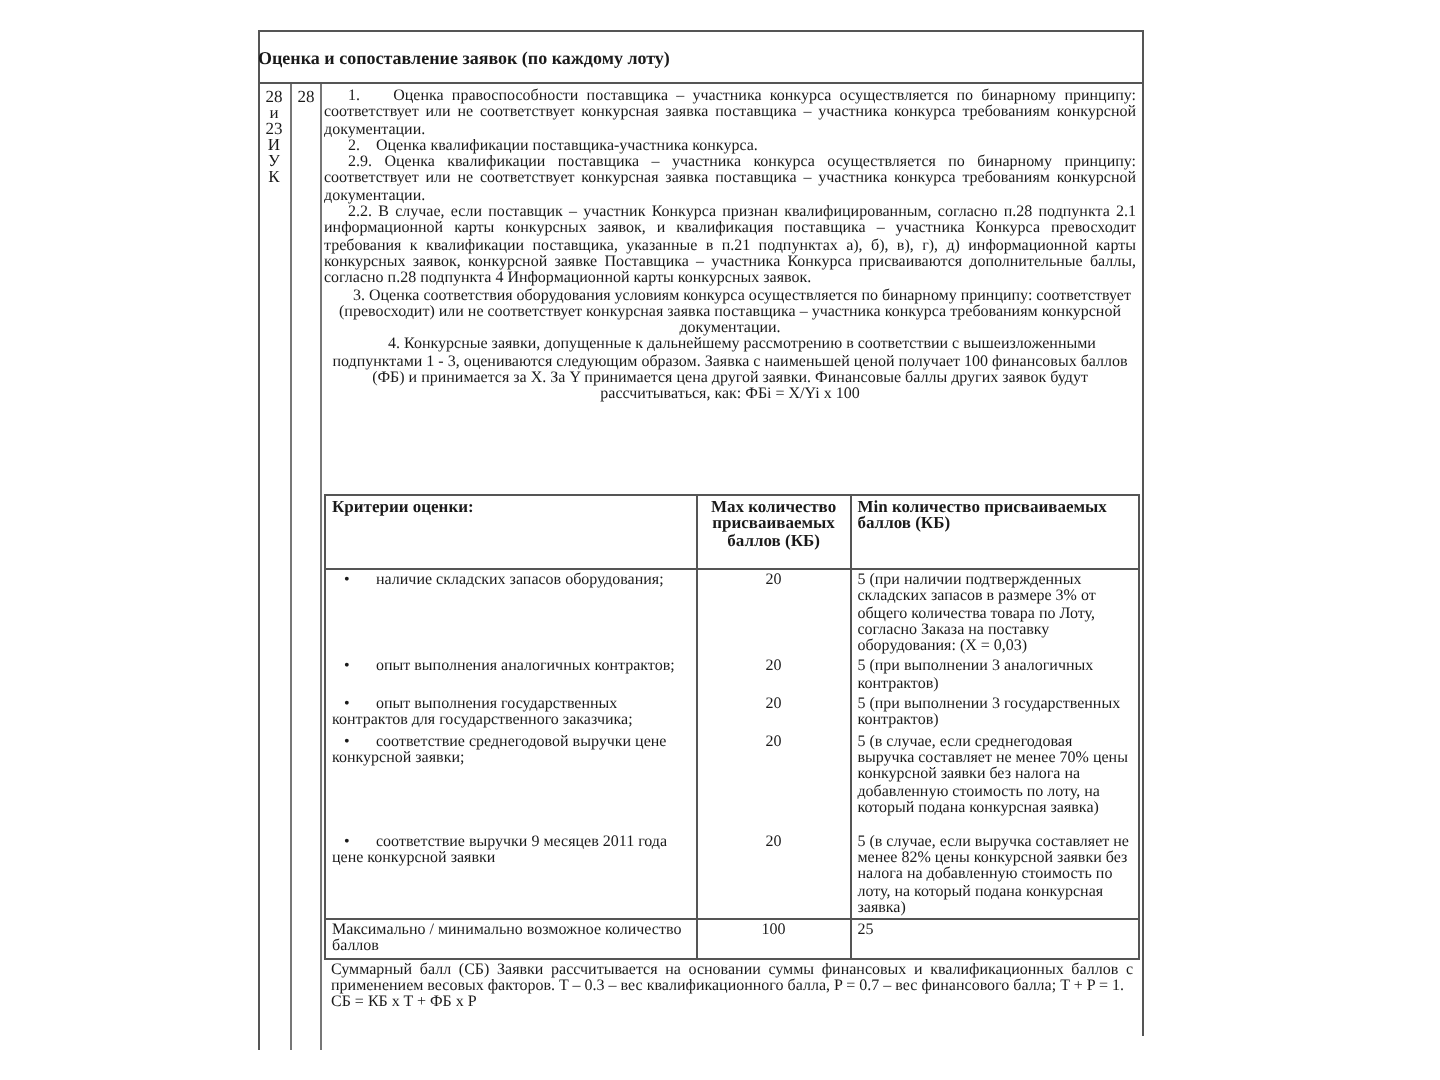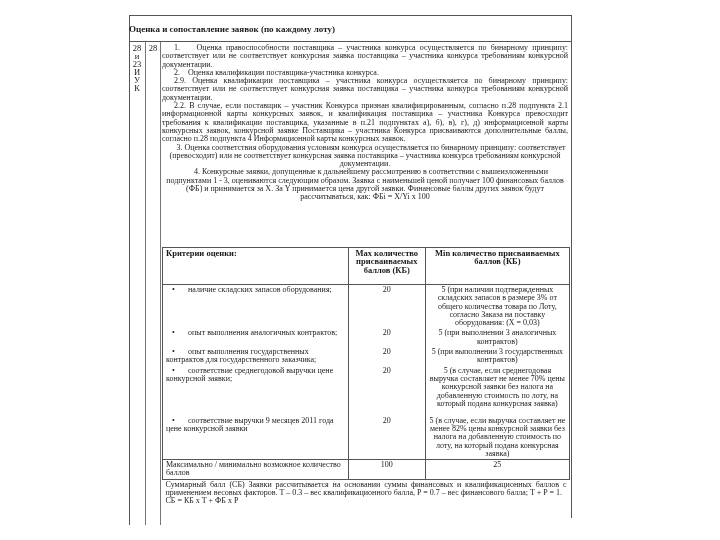--- a/index.html
+++ b/index.html
@@ -35,21 +35,21 @@
   .indent { text-indent: 12px; }
   .b { font-weight: normal; }
 
   .crit-table {
     position: absolute; left: 33px; top: 232px; width: 408px;
     border-collapse: collapse; font-size: 8px; line-height: 8.3px;
   }
   .crit-table td { border: 1px solid #555; padding: 1px 3px; vertical-align: top; }
   .crit-table .h { font-weight: bold; font-size: 8.5px; }
   .crit-table .c2 { width: 70px; text-align: center; margin-left: 16px; }
-  .crit-table .c3 { width: 138px; text-align: center; }
+  .crit-table .c3 { width: 138px; text-align: left; }
   .crit-table .c1 { width: 180px; }
   .crit-table tr.noborder td { border-top: none; border-bottom: none; }
   .bullet { display: inline-block; width: 22px; padding-left: 6px; box-sizing: border-box; }
   .summary { text-align: justify; }
 </style>
 </head>
 <body>
 
 <div class="page">
   <div class="outer-left"></div>

